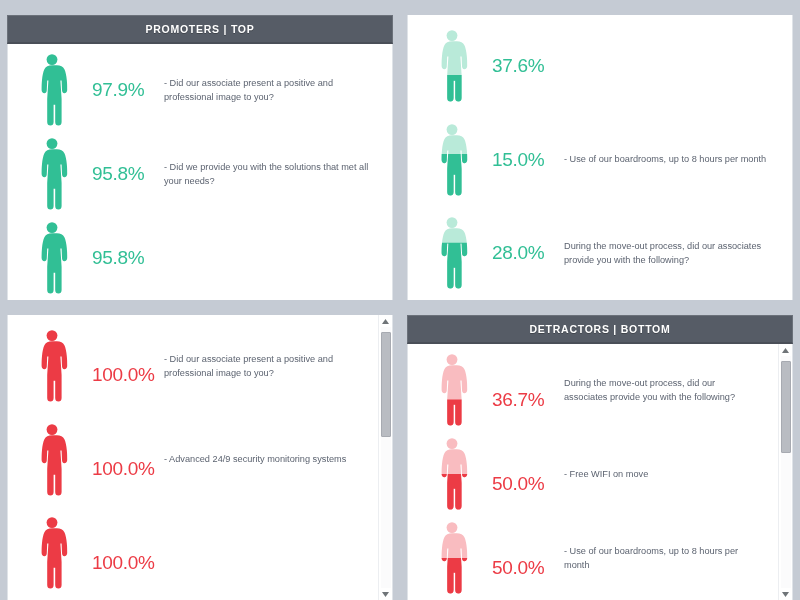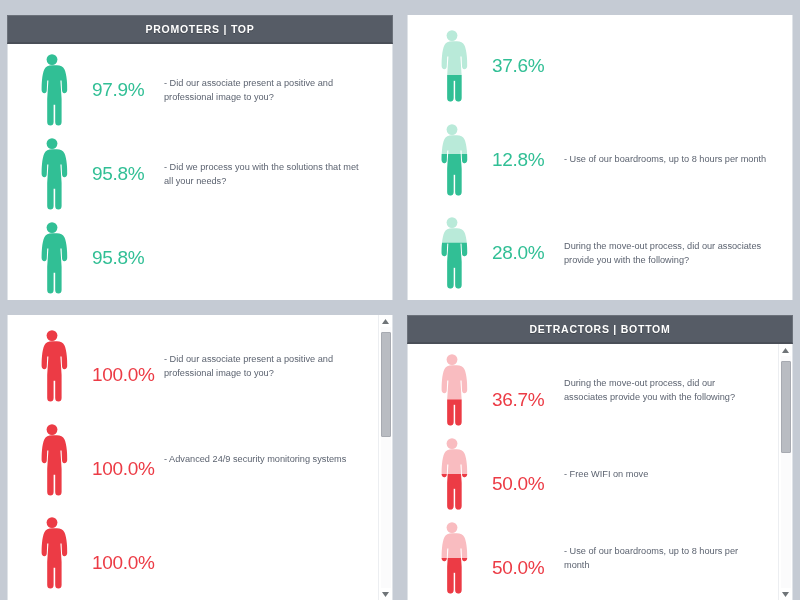--- a/index.html
+++ b/index.html
@@ -201,21 +201,21 @@
                     <rect x="0" y="0" width="100" height="180"></rect>
                   </clipPath>
                 </defs>
                 <g fill="#31bf95">
                   <circle cx="50" cy="14" r="13.5"></circle>
                   <path d="M50 28 c-9 0 -16 4 -19 10 c-3 6 -5 16 -6 27 c-1 9 -1 18 -1 25 c0 5 3 8 7 8 c4 0 6 -3 6 -8 l1 -24 l3 0 l-3 46 l0 58 c0 6 3 9 8 9 c5 0 8 -3 8 -9 l0 -43 l4 0 l0 43 c0 6 3 9 8 9 c5 0 8 -3 8 -9 l0 -58 l-3 -46 l3 0 l1 24 c0 5 2 8 6 8 c4 0 7 -3 7 -8 c0 -7 0 -16 -1 -25 c-1 -11 -3 -21 -6 -27 c-3 -6 -10 -10 -19 -10 z"></path>
                 </g>
               </svg>
             </div>
             <div class="pct-cell pct-green">95.8%</div>
-            <div class="label-cell">- Did we process you with the solutions that met all your needs?</div>
+            <div class="label-cell">- Did we provide you with the solutions that met all your needs?</div>
           </div>
           <div class="row">
             <div class="icon-cell">
               <svg viewBox="0 0 100 180" class="person-icon" preserveAspectRatio="xMidYMid meet">
                 <defs>
                   <clipPath id="clip-2">
                     <rect x="0" y="0" width="100" height="180"></rect>
                   </clipPath>
                 </defs>
                 <g fill="#31bf95">
@@ -263,21 +263,21 @@
                 <g fill="#b9ead9">
                   <circle cx="50" cy="14" r="13.5"></circle>
                   <path d="M50 28 c-9 0 -16 4 -19 10 c-3 6 -5 16 -6 27 c-1 9 -1 18 -1 25 c0 5 3 8 7 8 c4 0 6 -3 6 -8 l1 -24 l3 0 l-3 46 l0 58 c0 6 3 9 8 9 c5 0 8 -3 8 -9 l0 -43 l4 0 l0 43 c0 6 3 9 8 9 c5 0 8 -3 8 -9 l0 -58 l-3 -46 l3 0 l1 24 c0 5 2 8 6 8 c4 0 7 -3 7 -8 c0 -7 0 -16 -1 -25 c-1 -11 -3 -21 -6 -27 c-3 -6 -10 -10 -19 -10 z"></path>
                 </g>
                 <g fill="#31bf95" clip-path="url(#clip-4)">
                   <circle cx="50" cy="14" r="13.5"></circle>
                   <path d="M50 28 c-9 0 -16 4 -19 10 c-3 6 -5 16 -6 27 c-1 9 -1 18 -1 25 c0 5 3 8 7 8 c4 0 6 -3 6 -8 l1 -24 l3 0 l-3 46 l0 58 c0 6 3 9 8 9 c5 0 8 -3 8 -9 l0 -43 l4 0 l0 43 c0 6 3 9 8 9 c5 0 8 -3 8 -9 l0 -58 l-3 -46 l3 0 l1 24 c0 5 2 8 6 8 c4 0 7 -3 7 -8 c0 -7 0 -16 -1 -25 c-1 -11 -3 -21 -6 -27 c-3 -6 -10 -10 -19 -10 z"></path>
                 </g>
               </svg>
             </div>
-            <div class="pct-cell pct-green">12.8%</div>
+            <div class="pct-cell pct-green">15.0%</div>
             <div class="label-cell">- Use of our boardrooms, up to 8 hours per month</div>
           </div>
           <div class="row">
             <div class="icon-cell">
               <svg viewBox="0 0 100 180" class="person-icon" preserveAspectRatio="xMidYMid meet">
                 <defs>
                   <clipPath id="clip-5">
                     <rect x="0" y="64.08" width="100" height="115.92"></rect>
                   </clipPath>
                 </defs>

